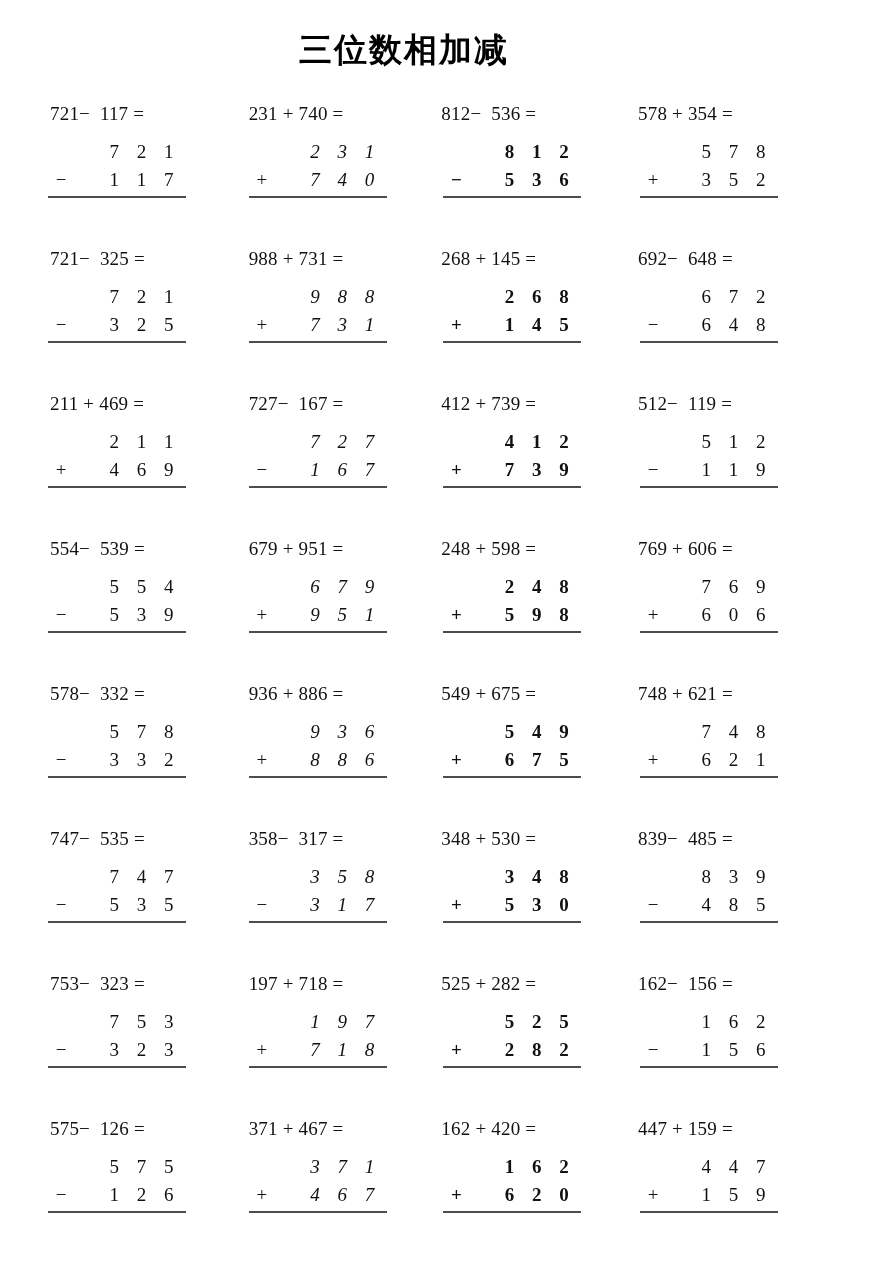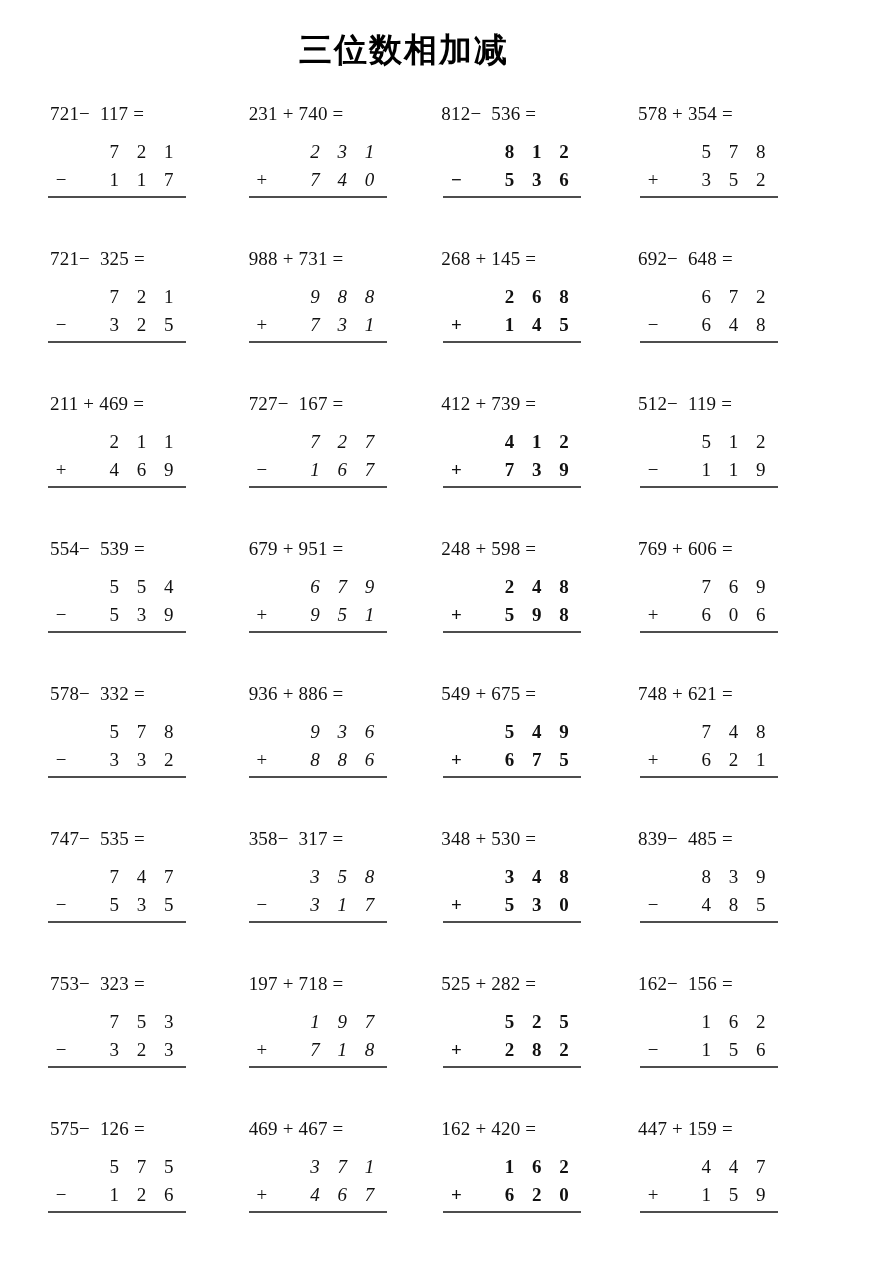--- a/index.html
+++ b/index.html
@@ -494,21 +494,21 @@
             <span class="digits">5 7 5</span>
           </div>
           <div class="vrow">
             <span class="op-slot">−</span>
             <span class="digits">1 2 6</span>
           </div>
           <div class="rule"></div>
         </div>
       </div>
       <div class="problem">
-        <div class="equation">469 + 467 =</div>
+        <div class="equation">371 + 467 =</div>
         <div class="vertical">
           <div class="vrow">
             <span class="op-slot"></span>
             <span class="digits">3 7 1</span>
           </div>
           <div class="vrow">
             <span class="op-slot">+</span>
             <span class="digits">4 6 7</span>
           </div>
           <div class="rule"></div>

